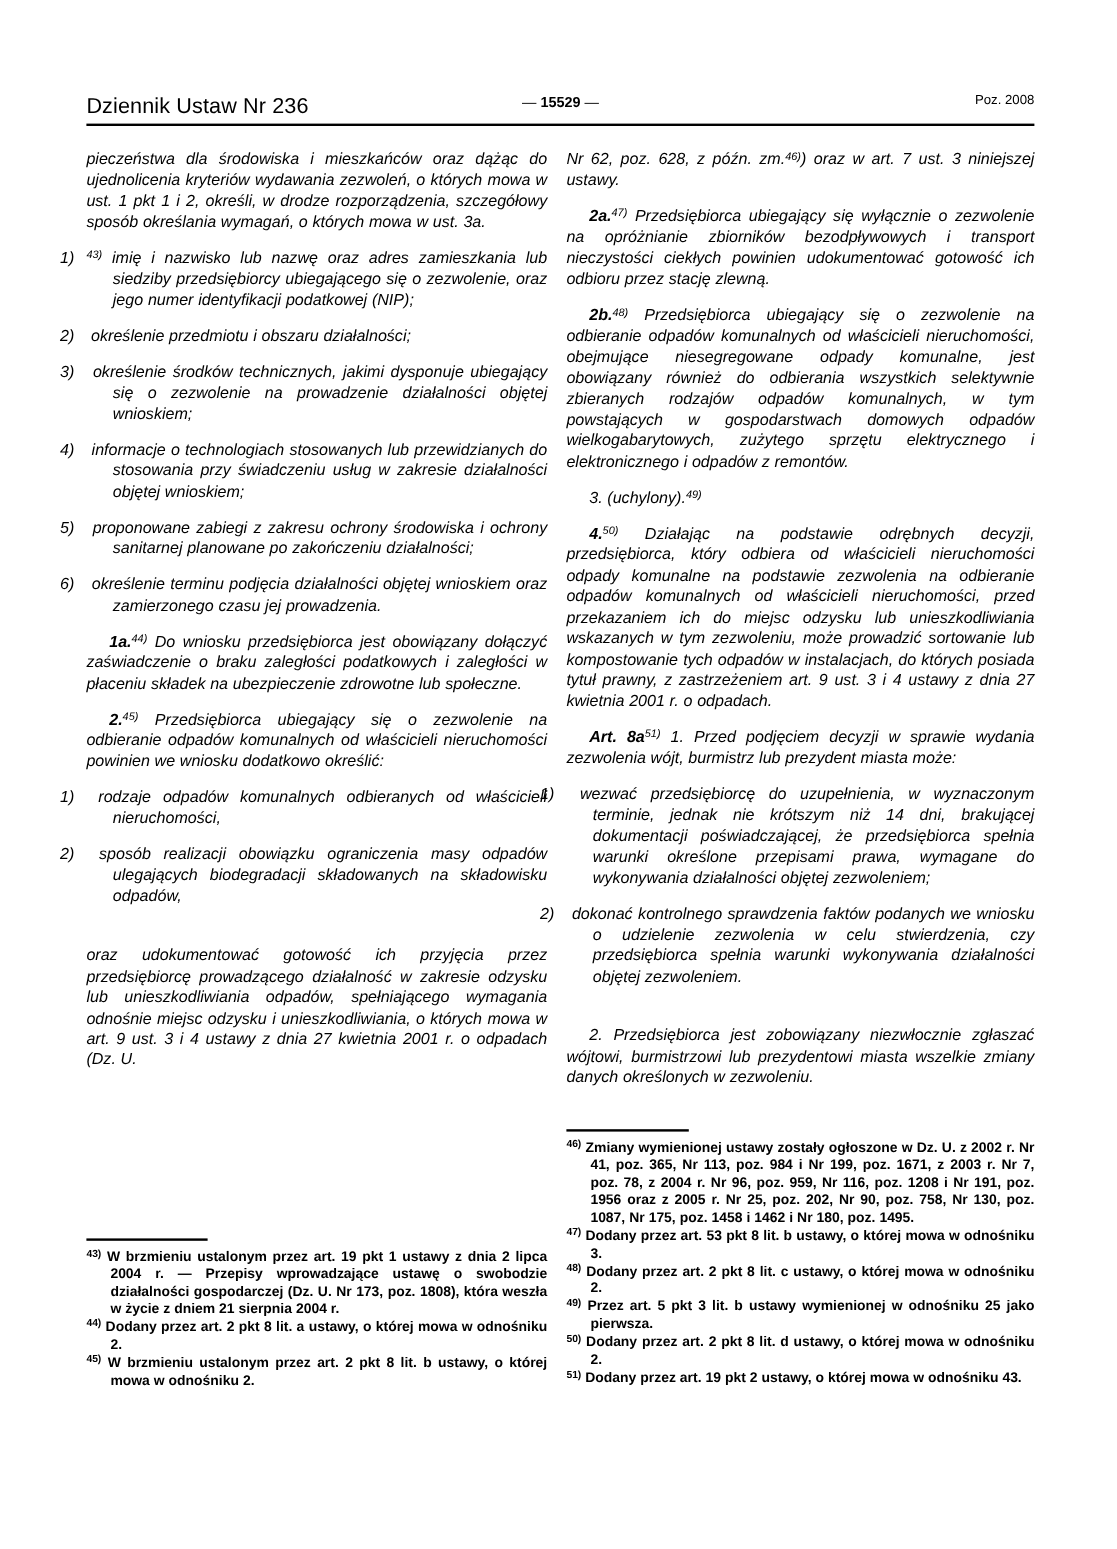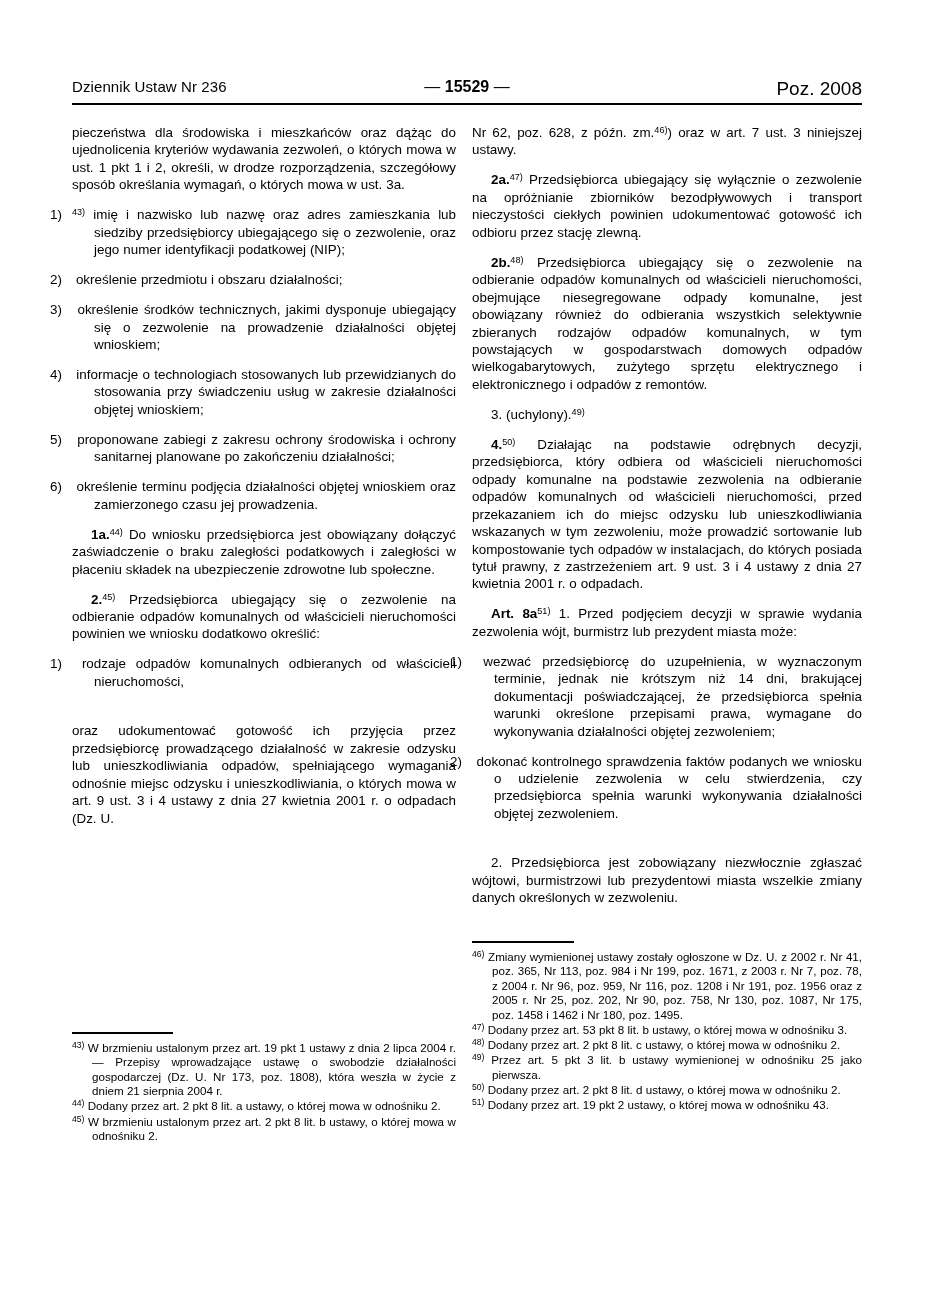--- a/index.html
+++ b/index.html
@@ -26,53 +26,54 @@
   .runhead {
     position: absolute;
     left: 72px;
     top: 78px;
     width: 790px;
     height: 22px;
   }
   .runhead-left {
     position: absolute;
     left: 0; top: 0;
-    font-size: 15px;
+    font-size: 18px;
     letter-spacing: 0.1px;
     white-space: nowrap;
   }
   .runhead-center {
     position: absolute;
     left: 0; top: 0;
     width: 790px;
     text-align: center;
-    font-size: 16px;
+    font-size: 12px;
     white-space: nowrap;
   }
   .runhead-center b { font-weight: bold; }
   .runhead-right {
     position: absolute;
     right: 0; top: 0;
-    font-size: 19px;
+    font-size: 11px;
     white-space: nowrap;
   }
   .runrule {
     position: absolute;
     left: 72px;
     top: 103px;
     width: 790px;
     height: 2px;
     background: #000;
   }
 
   
   .col {
     position: absolute;
     top: 124px;
     width: 384px;
+    font-style: italic;
   }
   .col-left  { left: 72px; }
   .col-right { left: 472px; width: 390px; }
 
   .para {
     font-size: 13.4px;
     line-height: 17.45px;
     text-align: justify;
     text-justify: inter-word;
     margin: 0 0 12.5px 0;
@@ -113,20 +114,21 @@
   .fnrule-right { width: 102px; }
 
   .fn {
     font-size: 11.6px;
     line-height: 14.6px;
     text-align: justify;
     margin: 0 0 0.5px 0;
     padding-left: 20px;
     text-indent: -20px;
     word-spacing: 0.1px;
+    font-weight: bold;
   }
   .fn .fnum {
     font-size: 8.6px;
     vertical-align: 0.45em;
     line-height: 0;
   }
   .fn .fnbody { }
 
   .footnotes-left {
     position: absolute;
@@ -173,20 +175,21 @@
     <div class="li"><span class="num">5)</span><span> proponowane zabiegi z zakresu ochrony środowiska i ochrony sanitarnej planowane po zakończeniu działalności;</span></div>
 
     <div class="li"><span class="num">6)</span><span> określenie terminu podjęcia działalności objętej wnioskiem oraz zamierzonego czasu jej prowadzenia.</span></div>
 
     <p class="para indent"><b>1a.</b><sup>44)</sup><span> Do wniosku przedsiębiorca jest obowiązany dołączyć zaświadczenie o braku zaległości podatkowych i zaległości w płaceniu składek na ubezpieczenie zdrowotne lub społeczne.</span></p>
 
     <p class="para indent"><b>2.</b><sup>45)</sup><span> Przedsiębiorca ubiegający się o zezwolenie na odbieranie odpadów komunalnych od właścicieli nieruchomości powinien we wniosku dodatkowo określić:</span></p>
 
     <div class="li"><span class="num">1)</span><span> rodzaje odpadów komunalnych odbieranych od właścicieli nieruchomości,</span></div>
 
+    <div class="li"><span class="num">2)</span><span> sposób realizacji obowiązku ograniczenia masy odpadów ulegających biodegradacji składowanych na składowisku odpadów,</span></div>
 
     <p class="para noindent tight">oraz udokumentować gotowość ich przyjęcia przez przedsiębiorcę prowadzącego działalność w zakresie odzysku lub unieszkodliwiania odpadów, spełniającego wymagania odnośnie miejsc odzysku i unieszkodliwiania, o których mowa w art. 9 ust. 3 i 4 ustawy z dnia 27 kwietnia 2001 r. o odpadach (Dz. U.</p>
 
   </div>
 
   <div class="col col-right">
 
     <p class="para noindent"><span>Nr 62, poz. 628, z późn. zm.</span><sup>46)</sup><span>) oraz w art. 7 ust. 3 niniejszej ustawy.</span></p>
 
     <p class="para indent"><b>2a.</b><sup>47)</sup><span> Przedsiębiorca ubiegający się wyłącznie o zezwolenie na opróżnianie zbiorników bezodpływowych i transport nieczystości ciekłych powinien udokumentować gotowość ich odbioru przez stację zlewną.</span></p>

